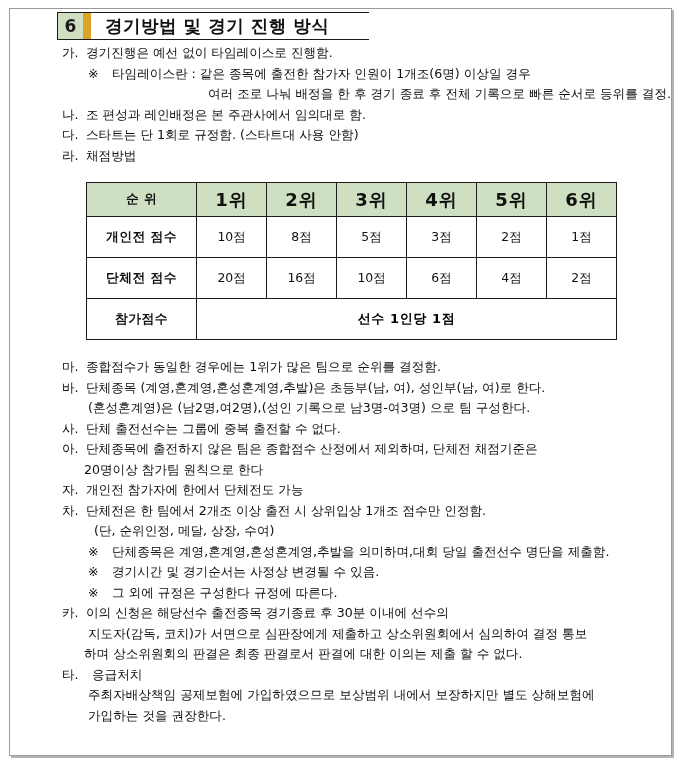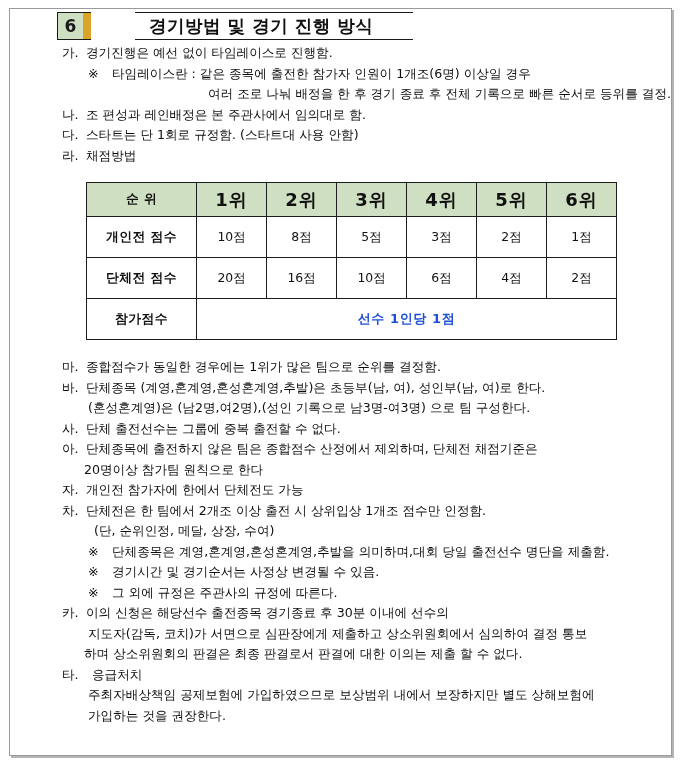--- a/index.html
+++ b/index.html
@@ -64,21 +64,20 @@
     display: flex;
     align-items: center;
     font-size: 17.5px;
     font-weight: bold;
     color: #111111;
     letter-spacing: 0.5px;
     border-bottom: 1.6px solid #1b1b1b;
     border-top: 1.6px solid #1b1b1b;
     min-width: 278px;
     box-sizing: border-box;
-    margin-left: 44px;
   }
 
   
   .body-area {
     position: absolute;
     left: 0;
     top: 38px;
     width: 100%;
     font-size: 12.6px;
     color: #0d0d0d;
@@ -130,21 +129,21 @@
     letter-spacing: 1px;
   }
   .score-table td.rowhead {
     font-weight: bold;
     width: 109px;
     letter-spacing: 0.4px;
     font-size: 12.8px;
   }
   .score-table td.val { width: 69px; }
   .score-table td.merged {
-    color: #1d4ed8;
+    color: #000000;
     font-weight: bold;
     font-size: 13px;
     letter-spacing: 0.6px;
   }
 </style>
 </head>
 <body>
 
 <div class="page">
 
@@ -256,21 +255,21 @@
     <div class="ln indent-b">
       <span class="lbl">※</span>
       <span class="txt">단체종목은 계영,혼계영,혼성혼계영,추발을 의미하며,대회 당일 출전선수 명단을 제출함.</span>
     </div>
     <div class="ln indent-b">
       <span class="lbl">※</span>
       <span class="txt">경기시간 및 경기순서는 사정상 변경될 수 있음.</span>
     </div>
     <div class="ln indent-b">
       <span class="lbl">※</span>
-      <span class="txt">그 외에 규정은 주관사의 규정에 따른다.</span>
+      <span class="txt">그 외에 규정은 구성한다 규정에 따른다.</span>
     </div>
     <div class="ln indent-a">
       <span class="lbl">카.</span>
       <span class="txt">이의 신청은 해당선수 출전종목 경기종료 후 30분 이내에 선수의</span>
     </div>
     <div class="ln indent-b">
       <span class="txt">지도자(감독, 코치)가 서면으로 심판장에게 제출하고 상소위원회에서 심의하여 결정 통보</span>
     </div>
     <div class="ln indent-d">
       <span class="txt">하며 상소위원회의 판결은 최종 판결로서 판결에 대한 이의는 제출 할 수 없다.</span>

